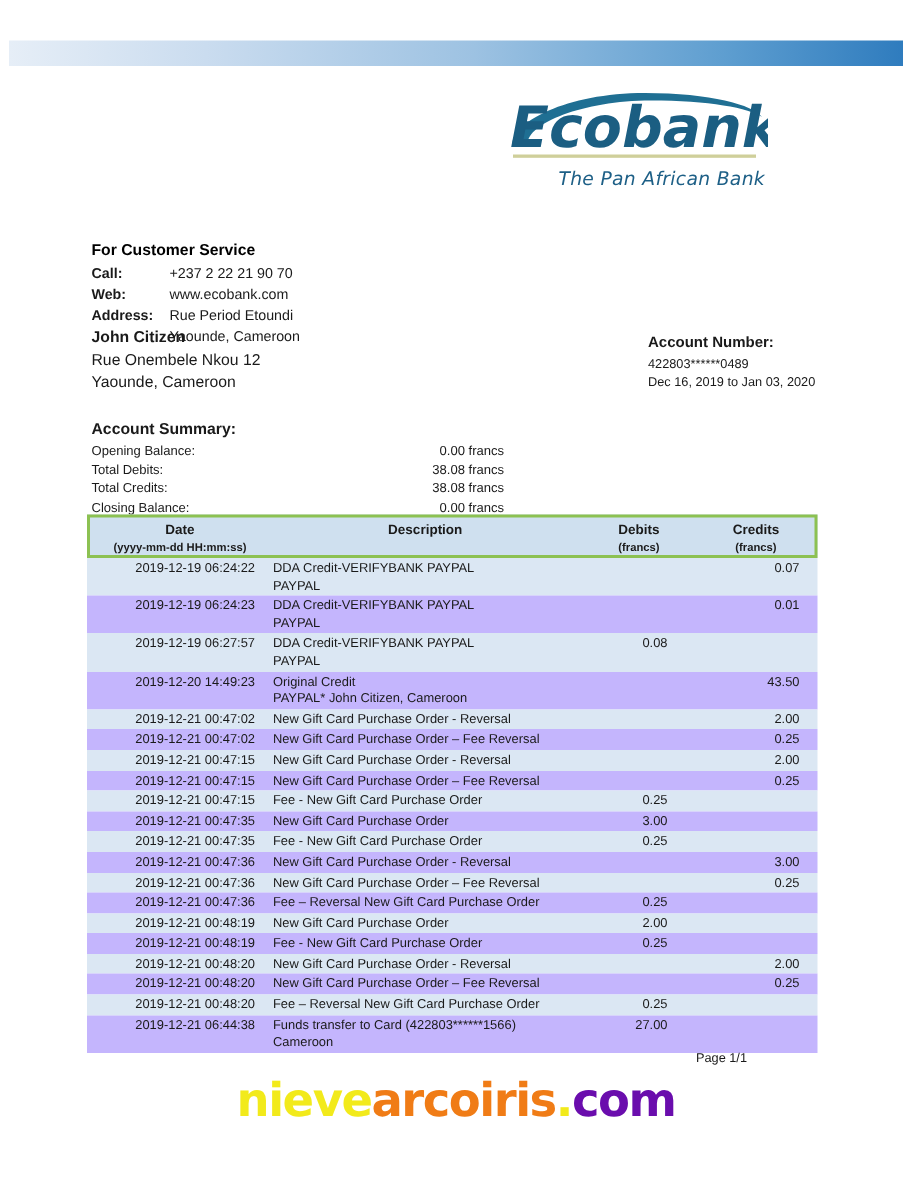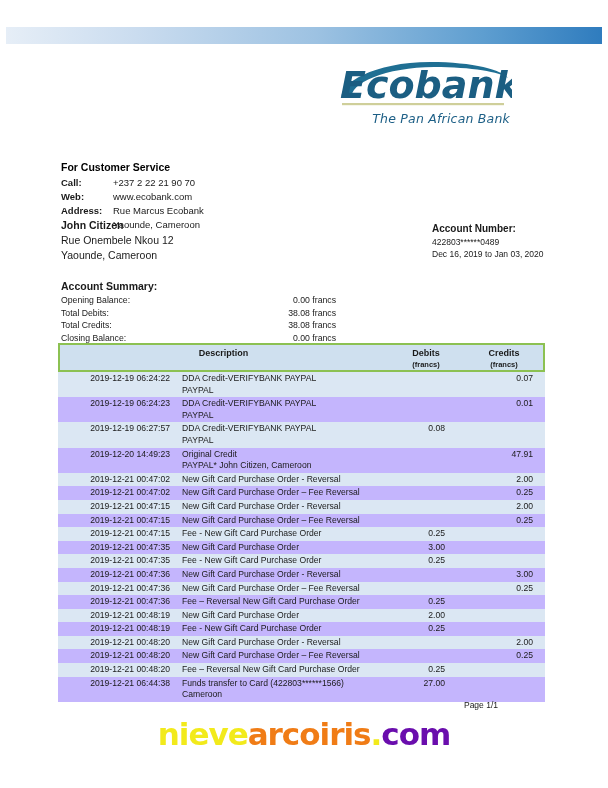--- a/index.html
+++ b/index.html
@@ -246,21 +246,21 @@
     <div class="cs-row">
       <div class="cs-label">Call:</div>
       <div class="cs-val">+237 2 22 21 90 70</div>
     </div>
     <div class="cs-row">
       <div class="cs-label">Web:</div>
       <div class="cs-val">www.ecobank.com</div>
     </div>
     <div class="cs-row">
       <div class="cs-label">Address:</div>
-      <div class="cs-val">Rue Marcus Ecobank</div>
+      <div class="cs-val">Rue Period Etoundi</div>
     </div>
     <div class="cs-val2">Yaounde, Cameroon</div>
   </div>
 
   <div class="cust-block">
     <div class="cust-name">John Citizen</div>
     <div>Rue Onembele Nkou 12</div>
     <div>Yaounde, Cameroon</div>
   </div>
 
@@ -285,20 +285,24 @@
       <div class="sum-v">38.08 francs</div>
     </div>
     <div class="sum-row">
       <div class="sum-k">Closing Balance:</div>
       <div class="sum-v">0.00 francs</div>
     </div>
   </div>
 
   <div class="table">
     <div class="thead">
+      <div class="c c-date">
+        <span>Date</span>
+        <span class="sub">(yyyy-mm-dd HH:mm:ss)</span>
+      </div>
       <div class="c c-desc">Description</div>
       <div class="c c-debit">
         <span>Debits</span>
         <span class="sub">(francs)</span>
       </div>
       <div class="c c-credit">
         <span>Credits</span>
         <span class="sub">(francs)</span>
       </div>
     </div>
@@ -318,21 +322,21 @@
         <div class="trow alt">
           <div class="date">2019-12-19 06:27:57</div>
           <div class="desc">DDA Credit-VERIFYBANK PAYPAL<span class="l2">PAYPAL</span></div>
           <div class="debit">0.08</div>
           <div class="credit"></div>
         </div>
         <div class="trow plain">
           <div class="date">2019-12-20 14:49:23</div>
           <div class="desc">Original Credit<span class="l2">PAYPAL* John Citizen, Cameroon</span></div>
           <div class="debit"></div>
-          <div class="credit">47.91</div>
+          <div class="credit">43.50</div>
         </div>
         <div class="trow alt">
           <div class="date">2019-12-21 00:47:02</div>
           <div class="desc">New Gift Card Purchase Order - Reversal</div>
           <div class="debit"></div>
           <div class="credit">2.00</div>
         </div>
         <div class="trow plain">
           <div class="date">2019-12-21 00:47:02</div>
           <div class="desc">New Gift Card Purchase Order – Fee Reversal</div>

